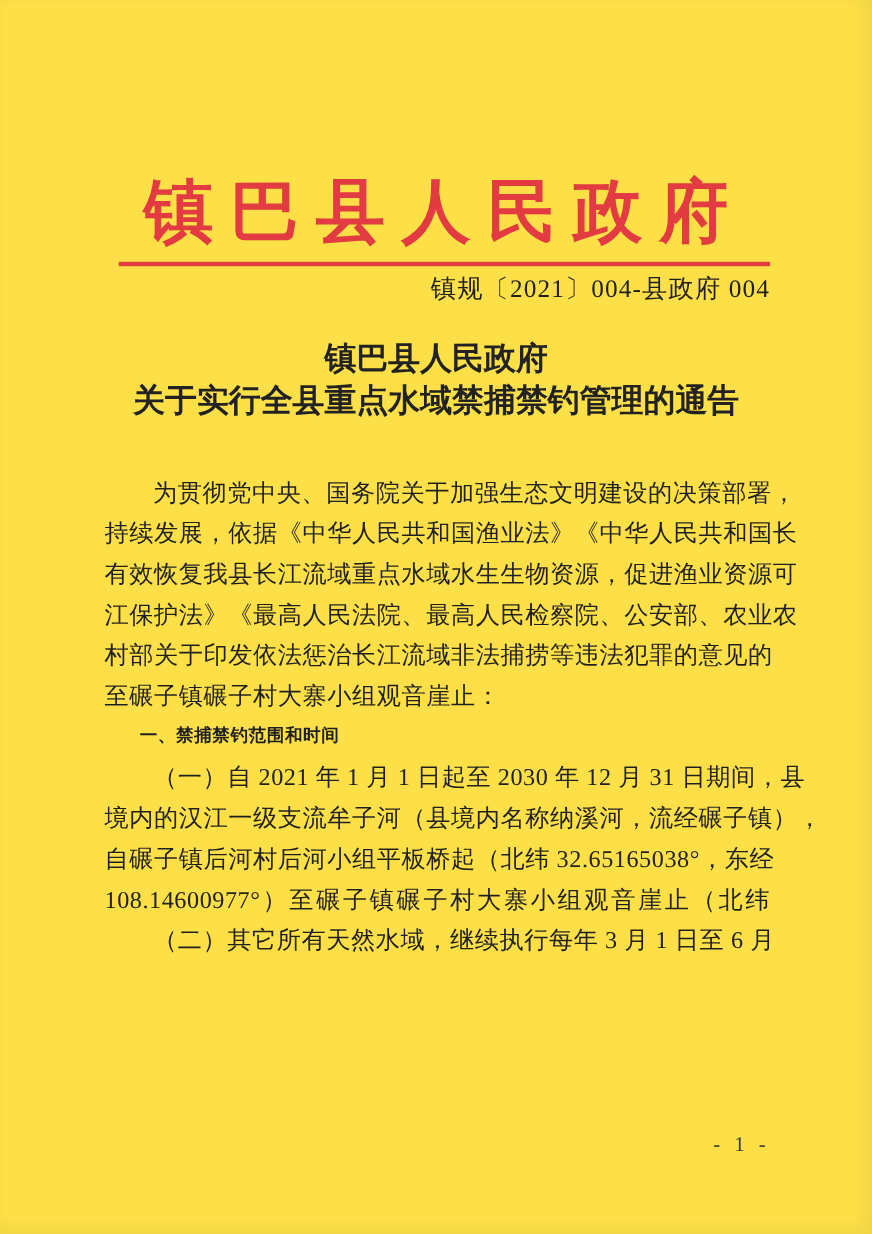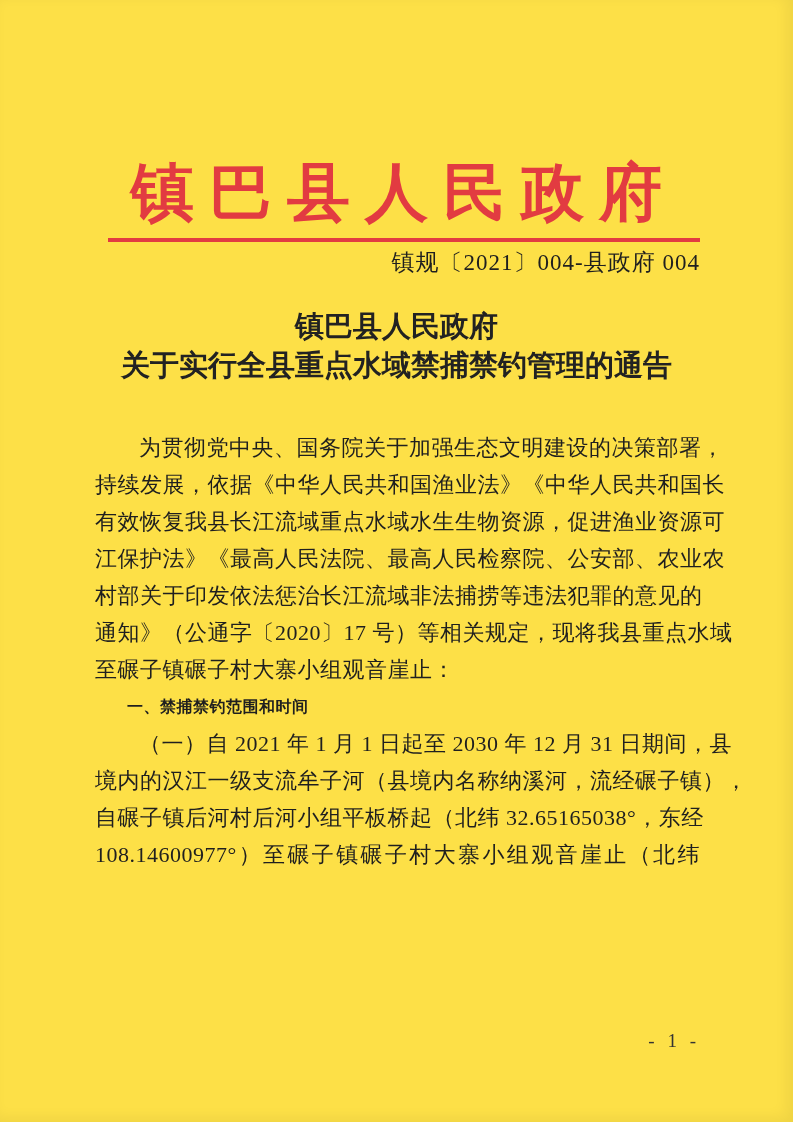--- a/index.html
+++ b/index.html
@@ -112,24 +112,24 @@
     <div>镇巴县人民政府</div>
     <div>关于实行全县重点水域禁捕禁钓管理的通告</div>
   </div>
 
   <div class="body-text">
       <div class="line indent justify">为贯彻党中央、国务院关于加强生态文明建设的决策部署，</div>
       <div class="line justify">持续发展，依据《中华人民共和国渔业法》《中华人民共和国长</div>
       <div class="line justify">有效恢复我县长江流域重点水域水生生物资源，促进渔业资源可</div>
       <div class="line justify">江保护法》《最高人民法院、最高人民检察院、公安部、农业农</div>
       <div class="line justify">村部关于印发依法惩治长江流域非法捕捞等违法犯罪的意见的</div>
-      <div class="line justify">通知》（公通字〔2020〕17 号）等相关规定，现将我县重点水域</div>
       <div class="line">至碾子镇碾子村大寨小组观音崖止：</div>
       <div class="line indent heading">一、禁捕禁钓范围和时间</div>
       <div class="line indent justify">（一）自 2021 年 1 月 1 日起至 2030 年 12 月 31 日期间，县</div>
       <div class="line justify">境内的汉江一级支流牟子河（县境内名称纳溪河，流经碾子镇），</div>
       <div class="line justify">自碾子镇后河村后河小组平板桥起（北纬 32.65165038°，东经</div>
       <div class="line justify">108.14600977°）至碾子镇碾子村大寨小组观音崖止（北纬</div>
+      <div class="line indent justify">（二）其它所有天然水域，继续执行每年 3 月 1 日至 6 月</div>
     </div>
 
   <div class="page-number">- 1 -</div>
 
 </div>
 
 </body></html>

